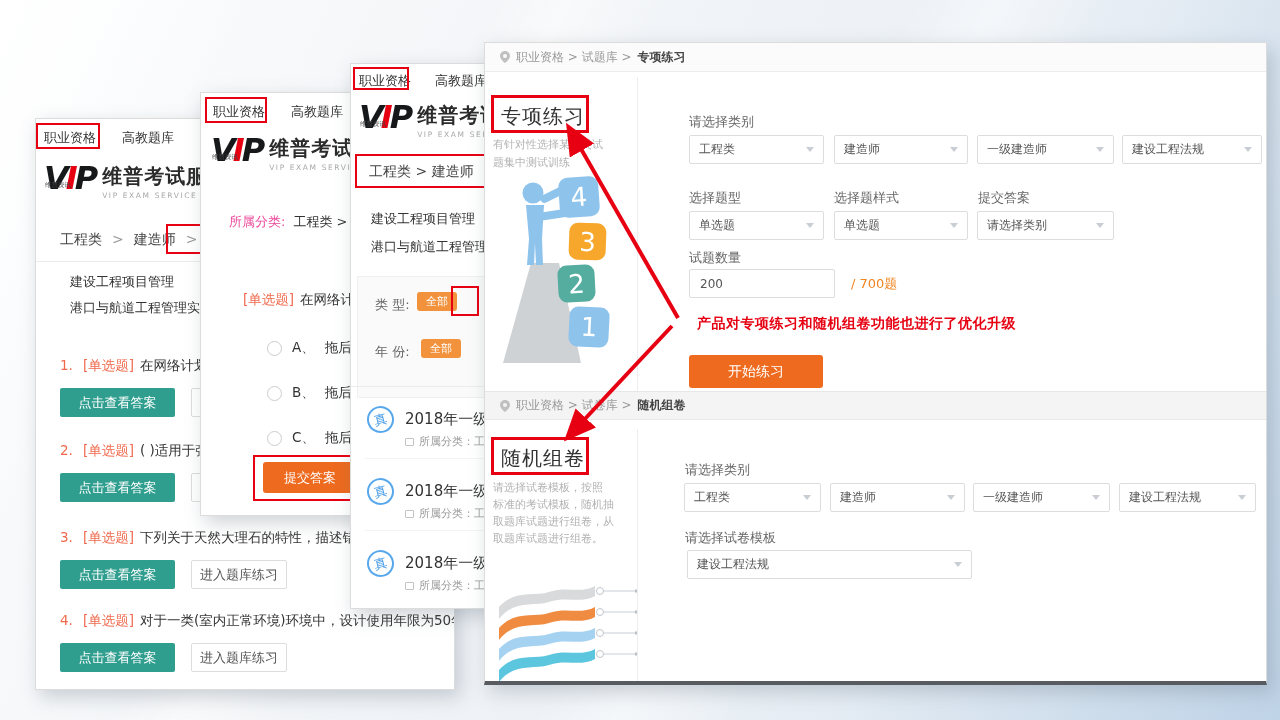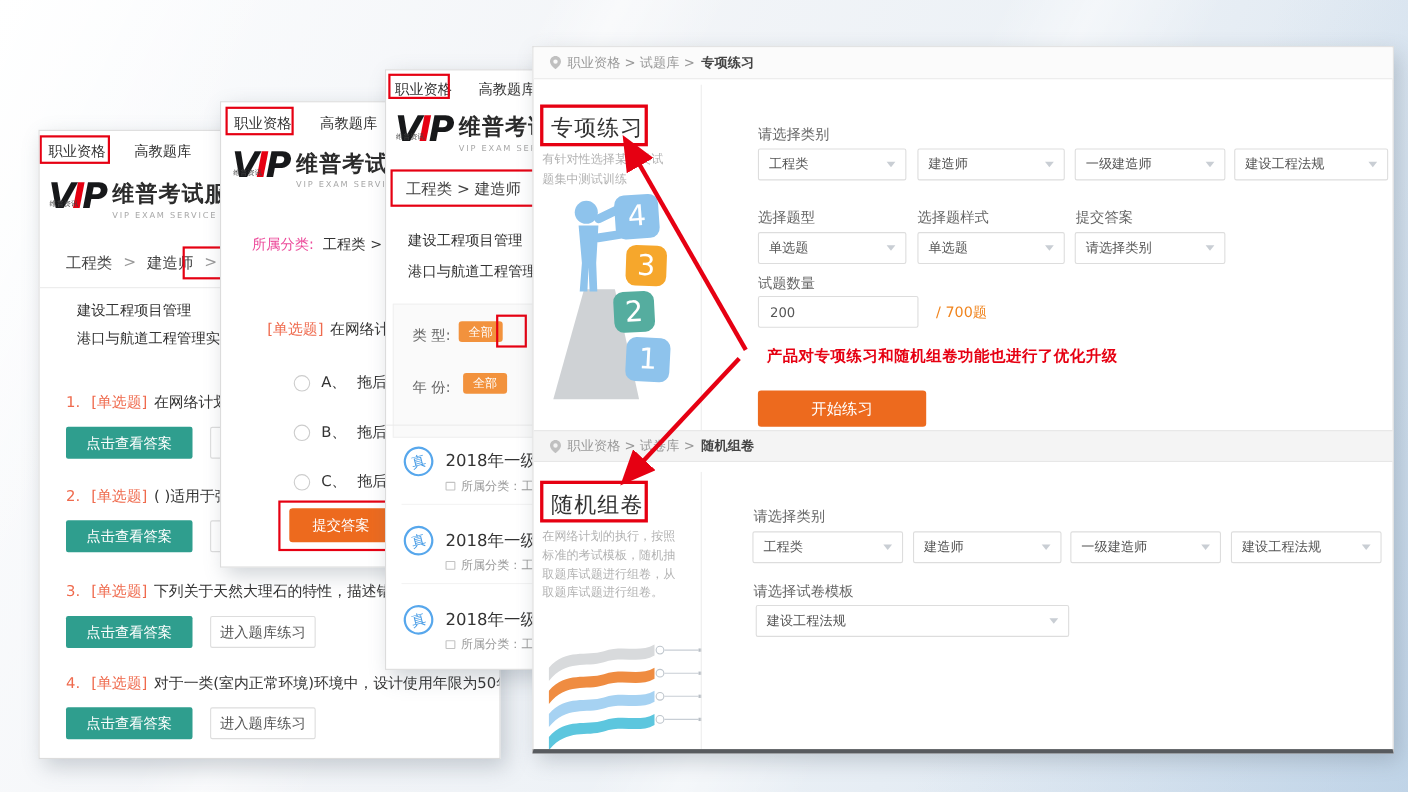--- a/index.html
+++ b/index.html
@@ -293,34 +293,34 @@
         <span>请选择类别</span>
         <span class="car"></span>
       </div>
 
     <div class="flabel" style="left:204px;top:206px">试题数量</div>
     <input class="cnt-input" style="left: 204px; top: 226px; width: 146px;" value="200">
     <div class="cnt-suffix" style="left:366px;top:232px">/ 700题</div>
 
     <div class="note" style="left:212px;top:272px">产品对专项练习和随机组卷功能也进行了优化升级</div>
 
-    <button class="btn btn-orange" style="position:absolute;left:204px;top:312px;width:153px;height:33px;font-size:14px">开始练习</button>
+    <button class="btn btn-orange" style="position:absolute;left:204px;top:312px;width:134px;height:33px;font-size:14px">开始练习</button>
 
     <div class="bcbar bc2" style="top:348px">
       <svg width="10" height="12" viewBox="0 0 10 12">
           <path d="M5 0C2.2 0 0 2.2 0 5c0 3.6 5 7 5 7s5-3.4 5-7C10 2.2 7.8 0 5 0zm0 7a2 2 0 110-4 2 2 0 010 4z" fill="#c0c0c0"></path>
         </svg>
       <span>职业资格 &gt; 试卷库 &gt;</span>
       <b>随机组卷</b>
     </div>
 
     <div class="sec-title" style="left:16px;top:402px">随机组卷</div>
     <div class="rb rb3" style="left:6px;top:394px;width:98px;height:38px"></div>
     <div class="deslines" style="position:absolute;left:8px;top:436px">
-      <div>在网络计划的执行，按照</div>
+      <div>请选择试卷模板，按照</div>
       <div>标准的考试模板，随机抽</div>
       <div>取题库试题进行组卷，从</div>
       <div>取题库试题进行组卷。</div>
     </div>
 
     <div style="position:absolute;left:10px;top:538px;width:150px;height:100px">
       <svg width="150" height="100" viewBox="0 0 150 100">
         <g transform="translate(0,0)">
             <path d="M4,26 C20,8 38,16 54,11 C72,5 86,13 100,5 L100,15 C86,23 72,15 54,21 C38,26 20,18 4,38 Z" fill="#d8dadc"></path>
             <circle cx="105" cy="10" r="3.5" fill="#fff" stroke="#bfc6cd"></circle>

